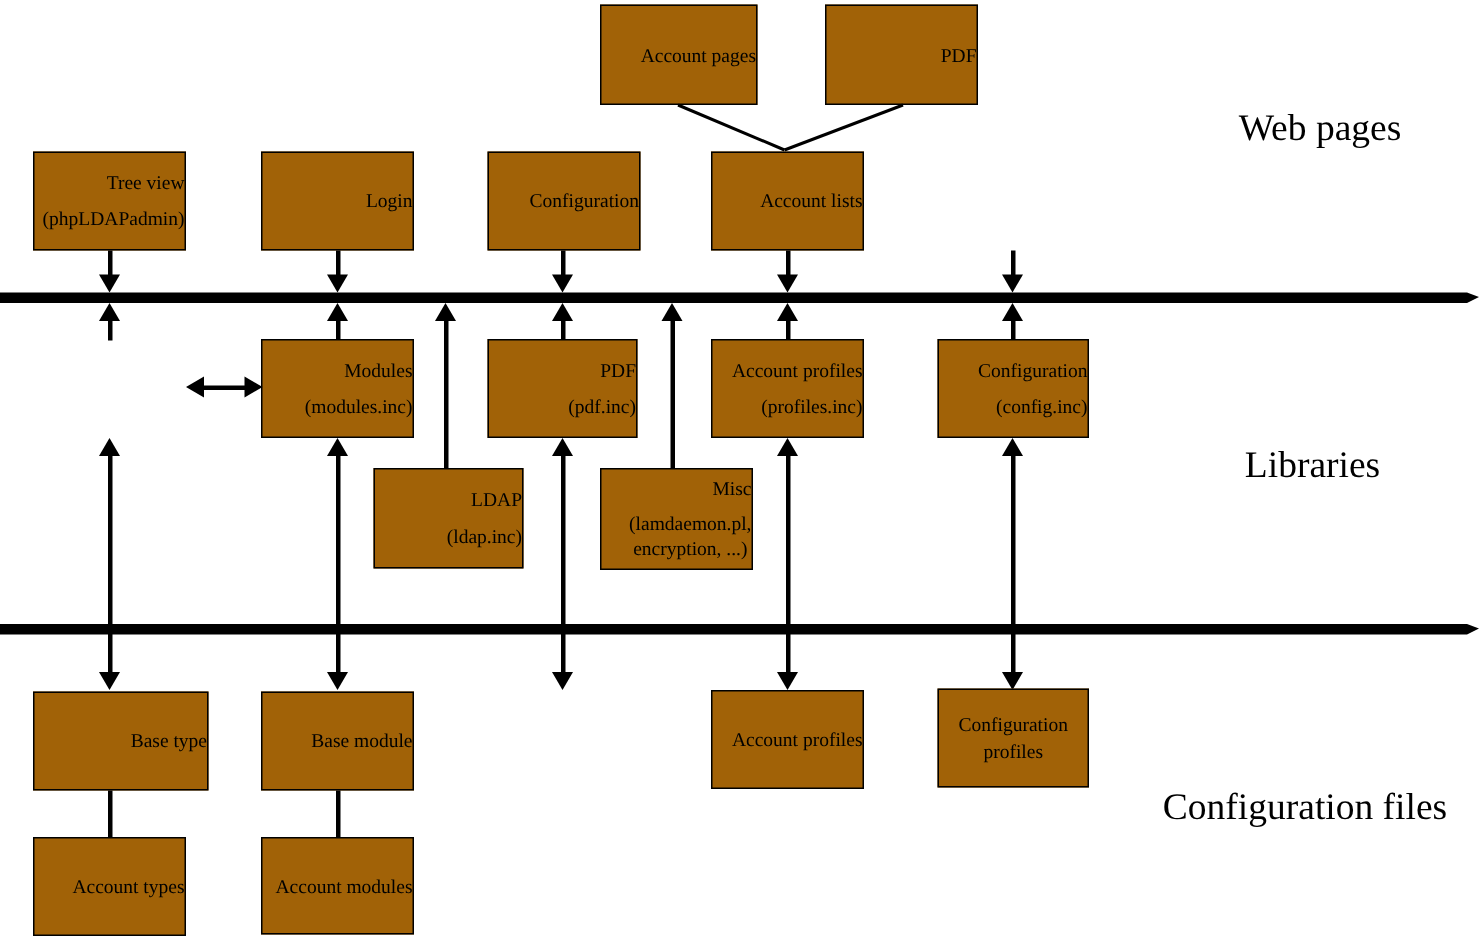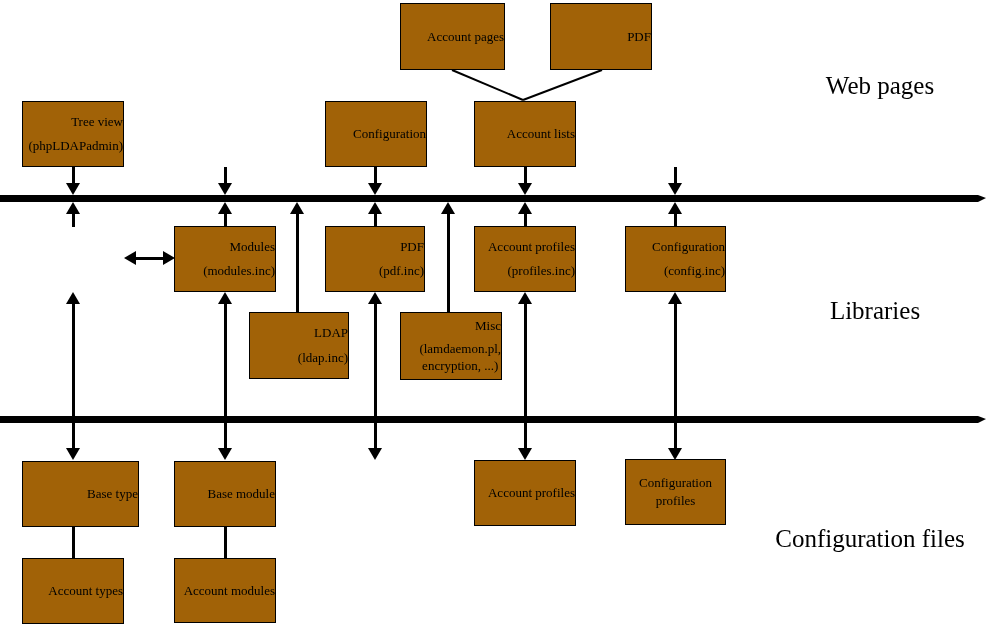--- a/index.html
+++ b/index.html
@@ -36,20 +36,23 @@
   </div>
 
   <svg class="svg-overlay" style="left:390px;top:60px;" width="270" height="45">
     <line x1="62" y1="10" x2="133" y2="40" stroke="#000" stroke-width="2"></line>
     <line x1="212" y1="10" x2="133" y2="40" stroke="#000" stroke-width="2"></line>
   </svg>
 
   <div class="box two" style="left:22px;top:101px;width:102px;height:66px;">
     <span>Tree view</span>
     <span>(phpLDAPadmin)</span>
+  </div>
+  <div class="box" style="left:174px;top:101px;width:102px;height:66px;">
+    <span>Login</span>
   </div>
   <div class="box" style="left:325px;top:101px;width:102px;height:66px;">
     <span>Configuration</span>
   </div>
   <div class="box" style="left:474px;top:101px;width:102px;height:66px;">
     <span>Account lists</span>
   </div>
 
   <div class="section-label" style="left:780px;top:72px;width:200px;">Web pages</div>
 

